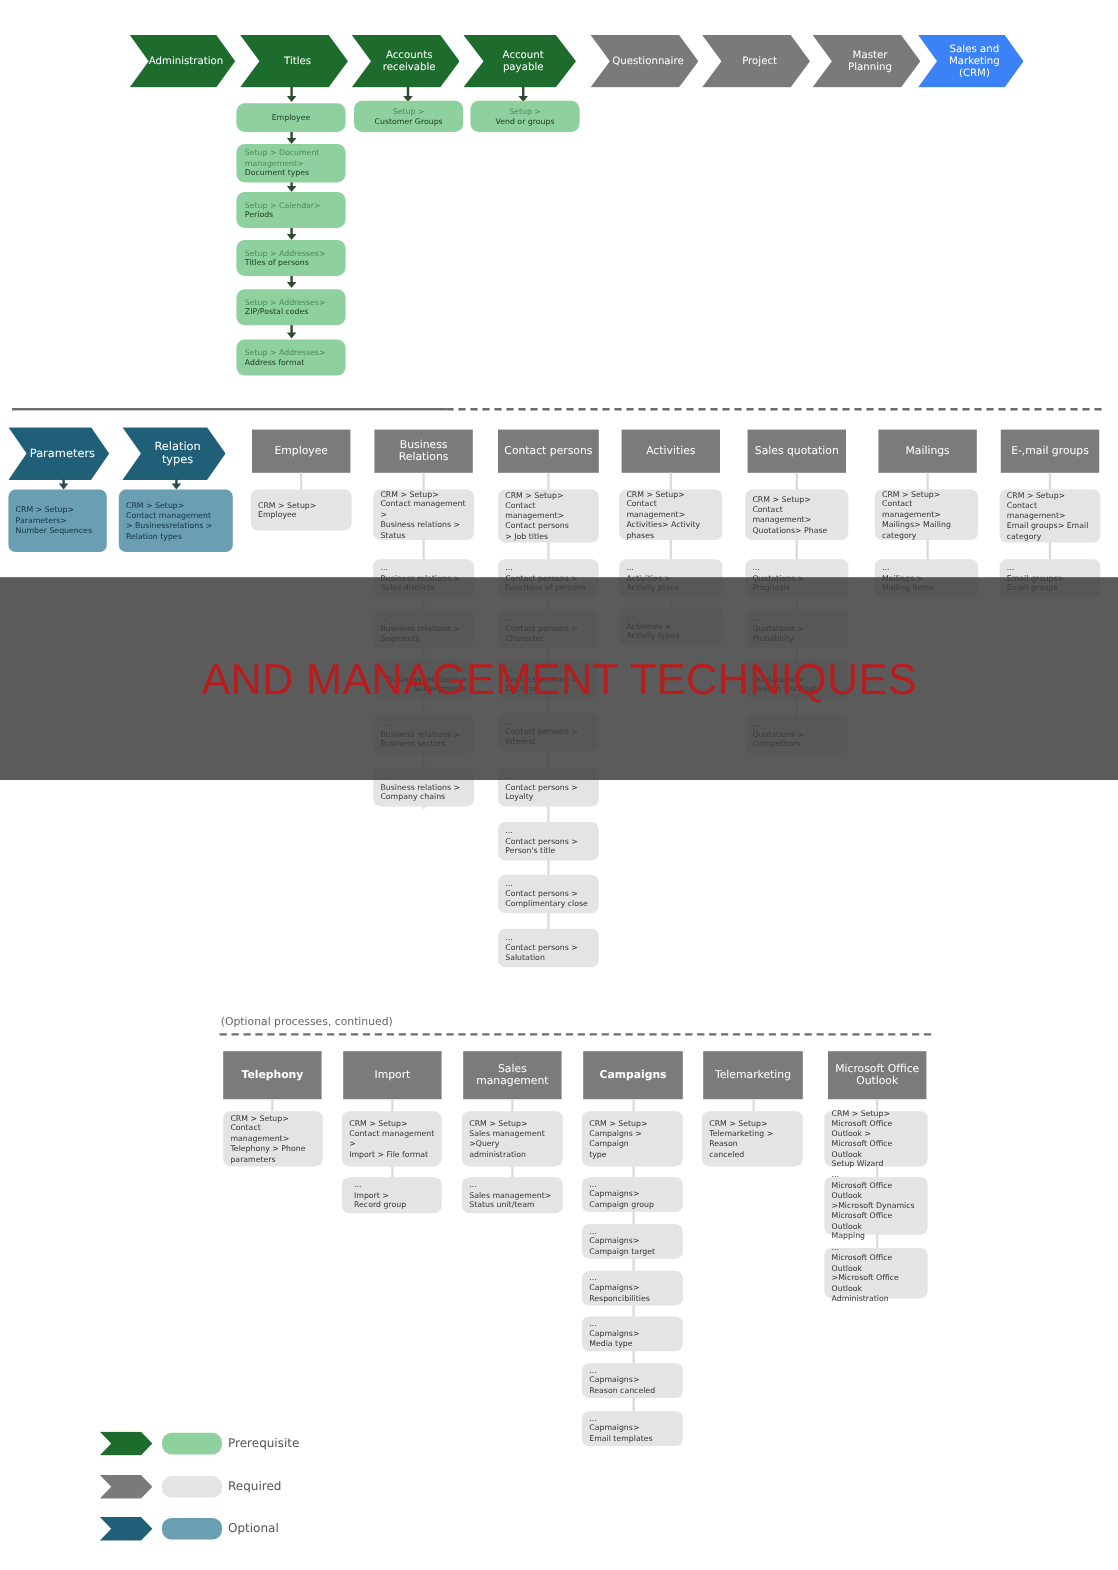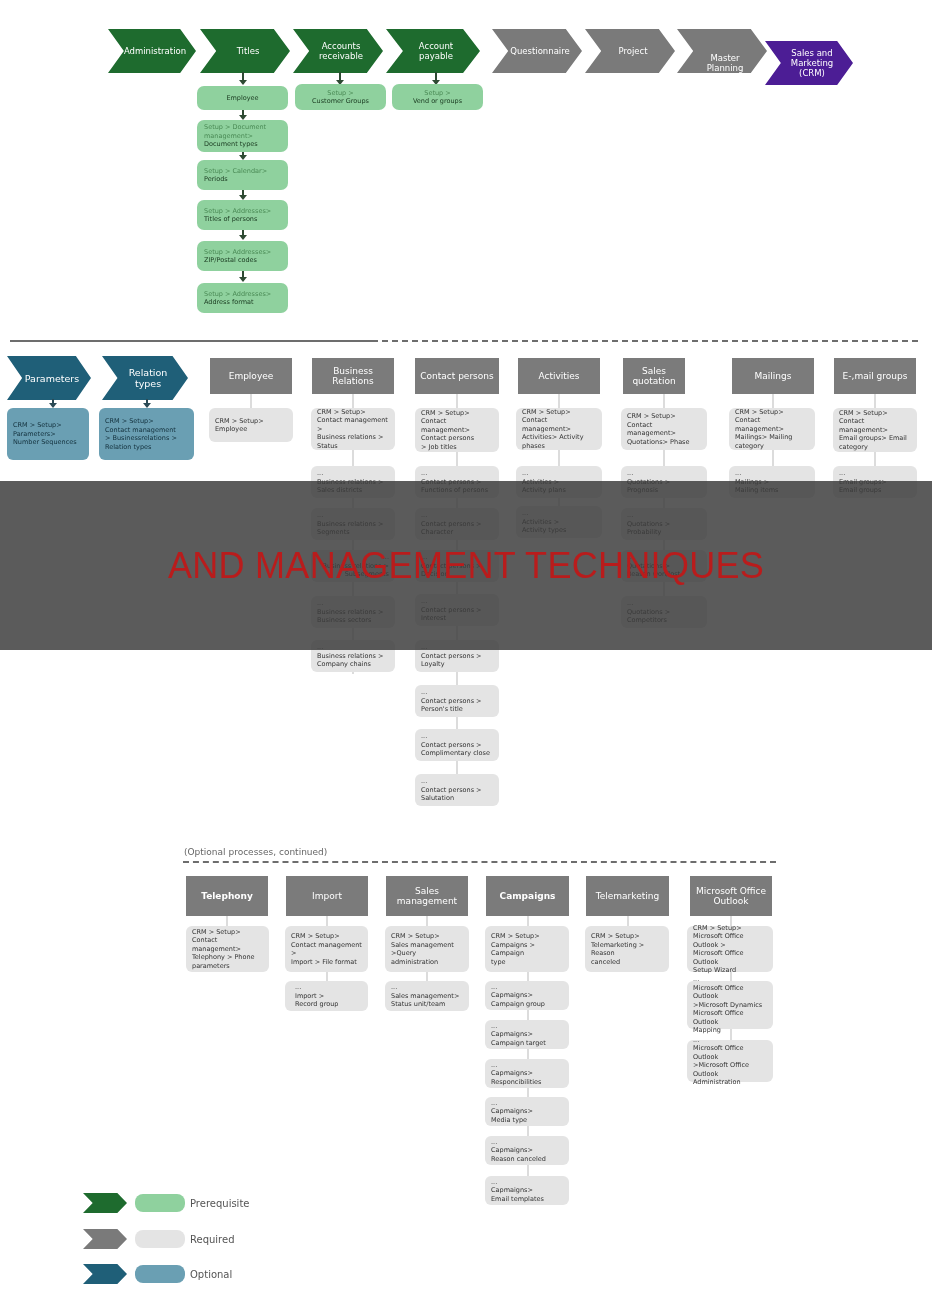--- a/index.html
+++ b/index.html
@@ -5,21 +5,21 @@
   * { box-sizing: border-box; margin: 0; padding: 0; }
   html, body { width: 932px; height: 1308px; background: #ffffff; overflow: hidden; }
   body { position: relative; font-family: "DejaVu Sans", sans-serif; color: #333; }
 
   .chev {
     position: absolute; height: 44px; display: flex; align-items: center; justify-content: center;
     color: #fff; font-size: 8.5px; text-align: center; line-height: 10px; padding: 0 10px 0 16px;
     clip-path: polygon(0 0, 82% 0, 100% 50%, 82% 100%, 0 100%, 18% 50%);
   }
   .chev.green { background: #1e6b2e; }
-  .chev.dark { background: #4c1d95; margin-top: 12px; }
+  .chev.dark { background: #3b82f6; }
   .chev.gray { background: #7a7a7a; }
   .chev.teal { background: #1f5f78; font-size: 9.5px; line-height: 11px; }
 
   .gbox {
     position: absolute; background: #8fd19e; border-radius: 7px; font-size: 6.5px; line-height: 8.5px;
     color: #1a3a20; padding: 6px 7px; display: flex; flex-direction: column; justify-content: center;
   }
   .gbox .dim { color: #4a8a55; }
   .gbox.center { align-items: center; text-align: center; }
 
@@ -75,21 +75,21 @@
     </div>
   <div class="chev green" style="left:386px;top:29px;width:94px;">
       <span>Account payable</span>
     </div>
   <div class="chev gray" style="left:492px;top:29px;width:90px;">
       <span>Questionnaire</span>
     </div>
   <div class="chev gray" style="left:585px;top:29px;width:90px;text-align:center;">
       <span>Project</span>
     </div>
-  <div class="chev gray" style="left:677px;top:29px;width:90px;align-items:flex-end;">
+  <div class="chev gray" style="left:677px;top:29px;width:90px;">
       <span>Master Planning</span>
     </div>
   <div class="chev dark" style="left:765px;top:29px;width:88px;">
       <span>Sales and Marketing (CRM)</span>
     </div>
 
   <div class="arrow" style="left:242px;top:72px;height:9px;"></div>
   <div class="arrow" style="left:339px;top:72px;height:9px;"></div>
   <div class="arrow" style="left:435px;top:72px;height:9px;"></div>
 
@@ -266,21 +266,21 @@
     <span>...</span>
     <span>Activities &gt;</span>
     <span>Activity plans</span>
   </div>
   <div class="cbox" style="left:516px;top:506px;width:86px;height:32px;">
     <span>...</span>
     <span>Activities &gt;</span>
     <span>Activity types</span>
   </div>
 
-  <div class="hdr" style="left:623px;top:358px;width:62px;height:36px;">
+  <div class="hdr" style="left:623px;top:358px;width:82px;height:36px;">
       <span>Sales quotation</span>
     </div>
   <div class="vline" style="left:663px;top:394px;height:220px;"></div>
   <div class="cbox" style="left:621px;top:408px;width:86px;height:42px;">
     <span>CRM &gt; Setup&gt;</span>
     <span>Contact management&gt;</span>
     <span>Quotations&gt; Phase</span>
   </div>
   <div class="cbox" style="left:621px;top:466px;width:86px;height:32px;">
     <span>...</span>

